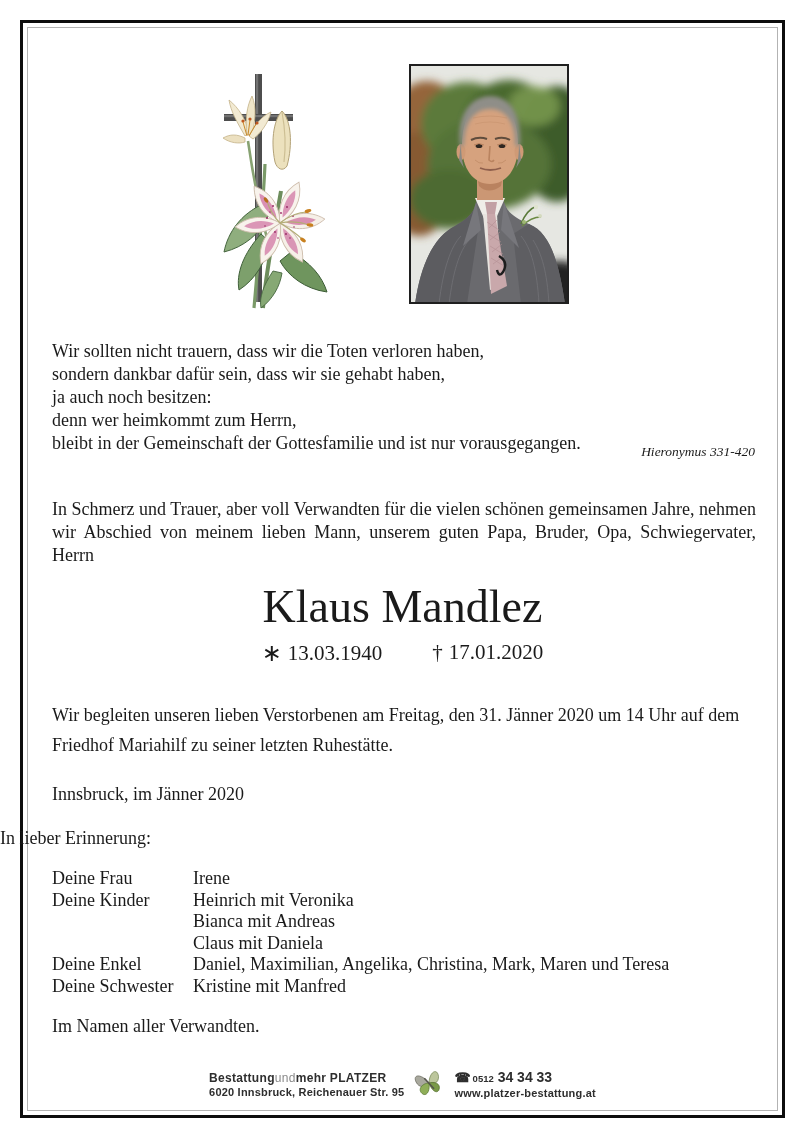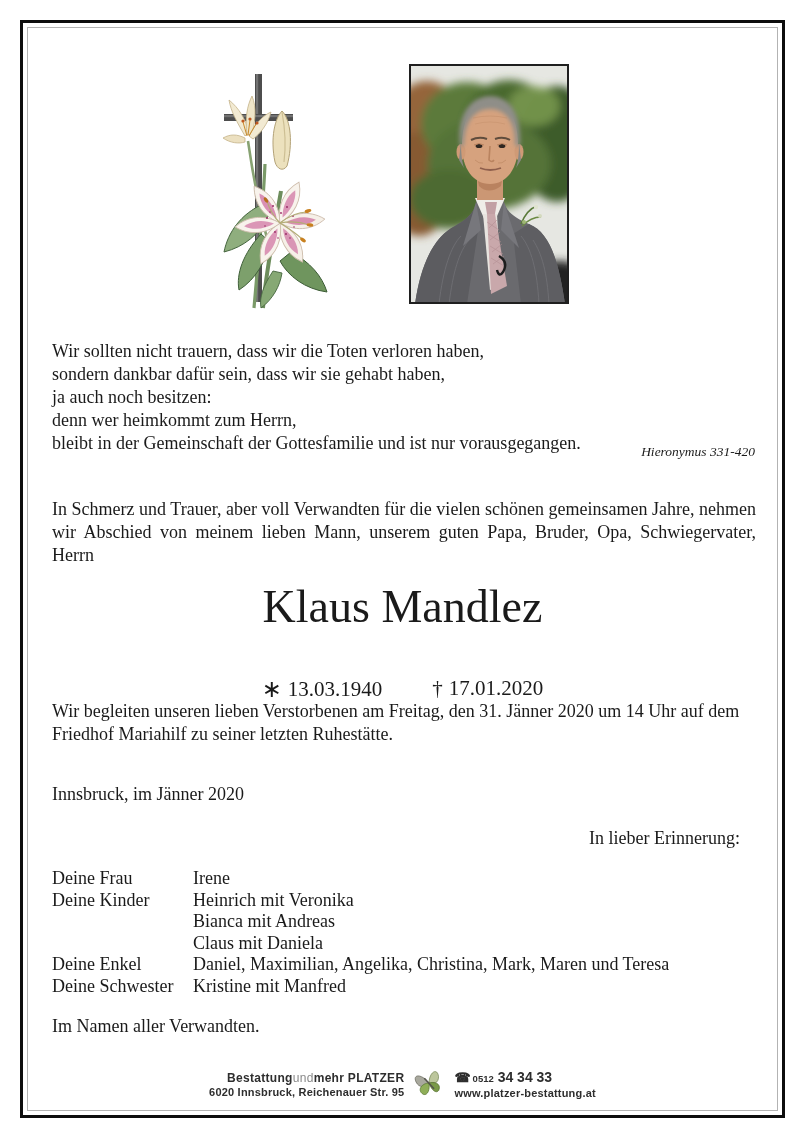--- a/index.html
+++ b/index.html
@@ -14,39 +14,39 @@
 
   .art-cross{left:203px;top:66px;width:170px;height:247px;}
   .photo{left:409px;top:64px;width:160px;height:240px;}
 
   .quote{left:52px;top:340px;width:705px;font-size:18px;line-height:23px;}
   .attribution{left:52px;top:444px;width:703px;text-align:right;font-size:13.5px;font-style:italic;}
 
   .intro{left:52px;top:498px;width:704px;font-size:18px;line-height:23px;text-align:justify;}
 
   .name{left:0;top:584px;width:805px;text-align:center;font-size:46px;line-height:46px;}
-  .dates{left:0;top:674px;width:805px;display:flex;justify-content:center;gap:50px;
+  .dates{left:0;top:638px;width:805px;display:flex;justify-content:center;gap:50px;
          font-size:21px;line-height:28px;}
   .dates .sym{display:inline-block;margin-right:6px;}
   .dates .birth-sym{font-size:24px;position:relative;top:1px;}
 
-  .funeral{left:52px;top:700px;width:704px;font-size:18px;line-height:23px;}
+  .funeral{left:52px;top:700px;width:704px;font-size:18px;line-height:30px;}
   .place{left:52px;top:783px;font-size:18px;line-height:23px;}
-  .remembrance{left:0;top:827px;width:740px;text-align:right;font-size:18px;line-height:23px;}
+  .remembrance{left:0;top:827px;width:740px;text-align:left;font-size:18px;line-height:23px;}
 
   .family{left:52px;top:868px;width:704px;font-size:18px;line-height:21.6px;}
   .family .row{display:flex;}
   .family .lbl{width:141px;flex:0 0 141px;}
   .family .val{flex:1;}
 
   .closing{left:52px;top:1015px;font-size:18px;line-height:23px;}
 
   .footer{left:0;top:1068px;width:805px;display:flex;justify-content:center;align-items:center;gap:9px;
           font-family:"Liberation Sans", sans-serif;color:#2e2e2e;}
-  .footer .company{text-align:right;line-height:14px;}
+  .footer .company{line-height:14px;}
   .footer .contact{text-align:left;line-height:14px;}
   .footer .l1{font-size:12px;font-weight:bold;letter-spacing:.3px;}
   .footer .l1 .lite{font-weight:normal;color:#8a8a8a;}
   .footer .l2{font-size:11px;font-weight:bold;letter-spacing:.2px;}
   .footer .phone-line{font-size:14px;font-weight:bold;}
   .footer .phone-line .pre{font-size:9.5px;font-weight:bold;text-align:right;}
   .footer .phone-line .ph-icon{font-size:13px;margin-right:2px;}
   .footer .web{font-size:11px;font-weight:bold;letter-spacing:.2px;}
 </style>
 </head>

